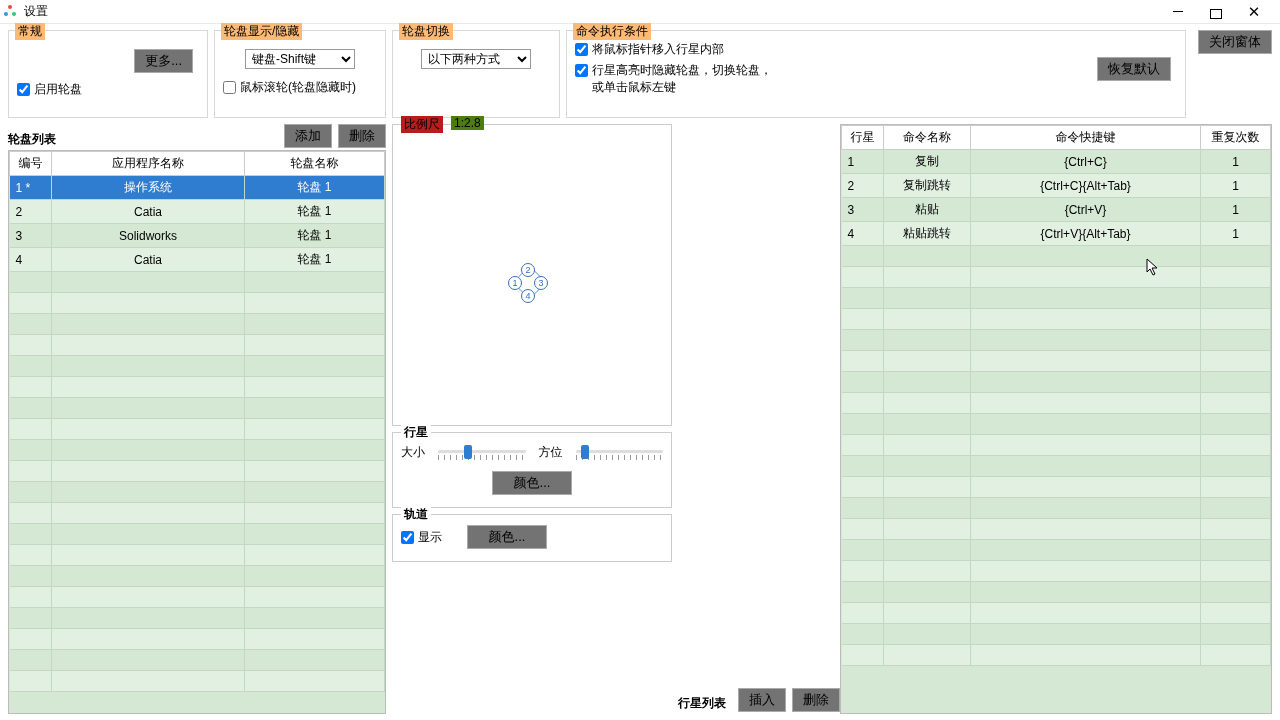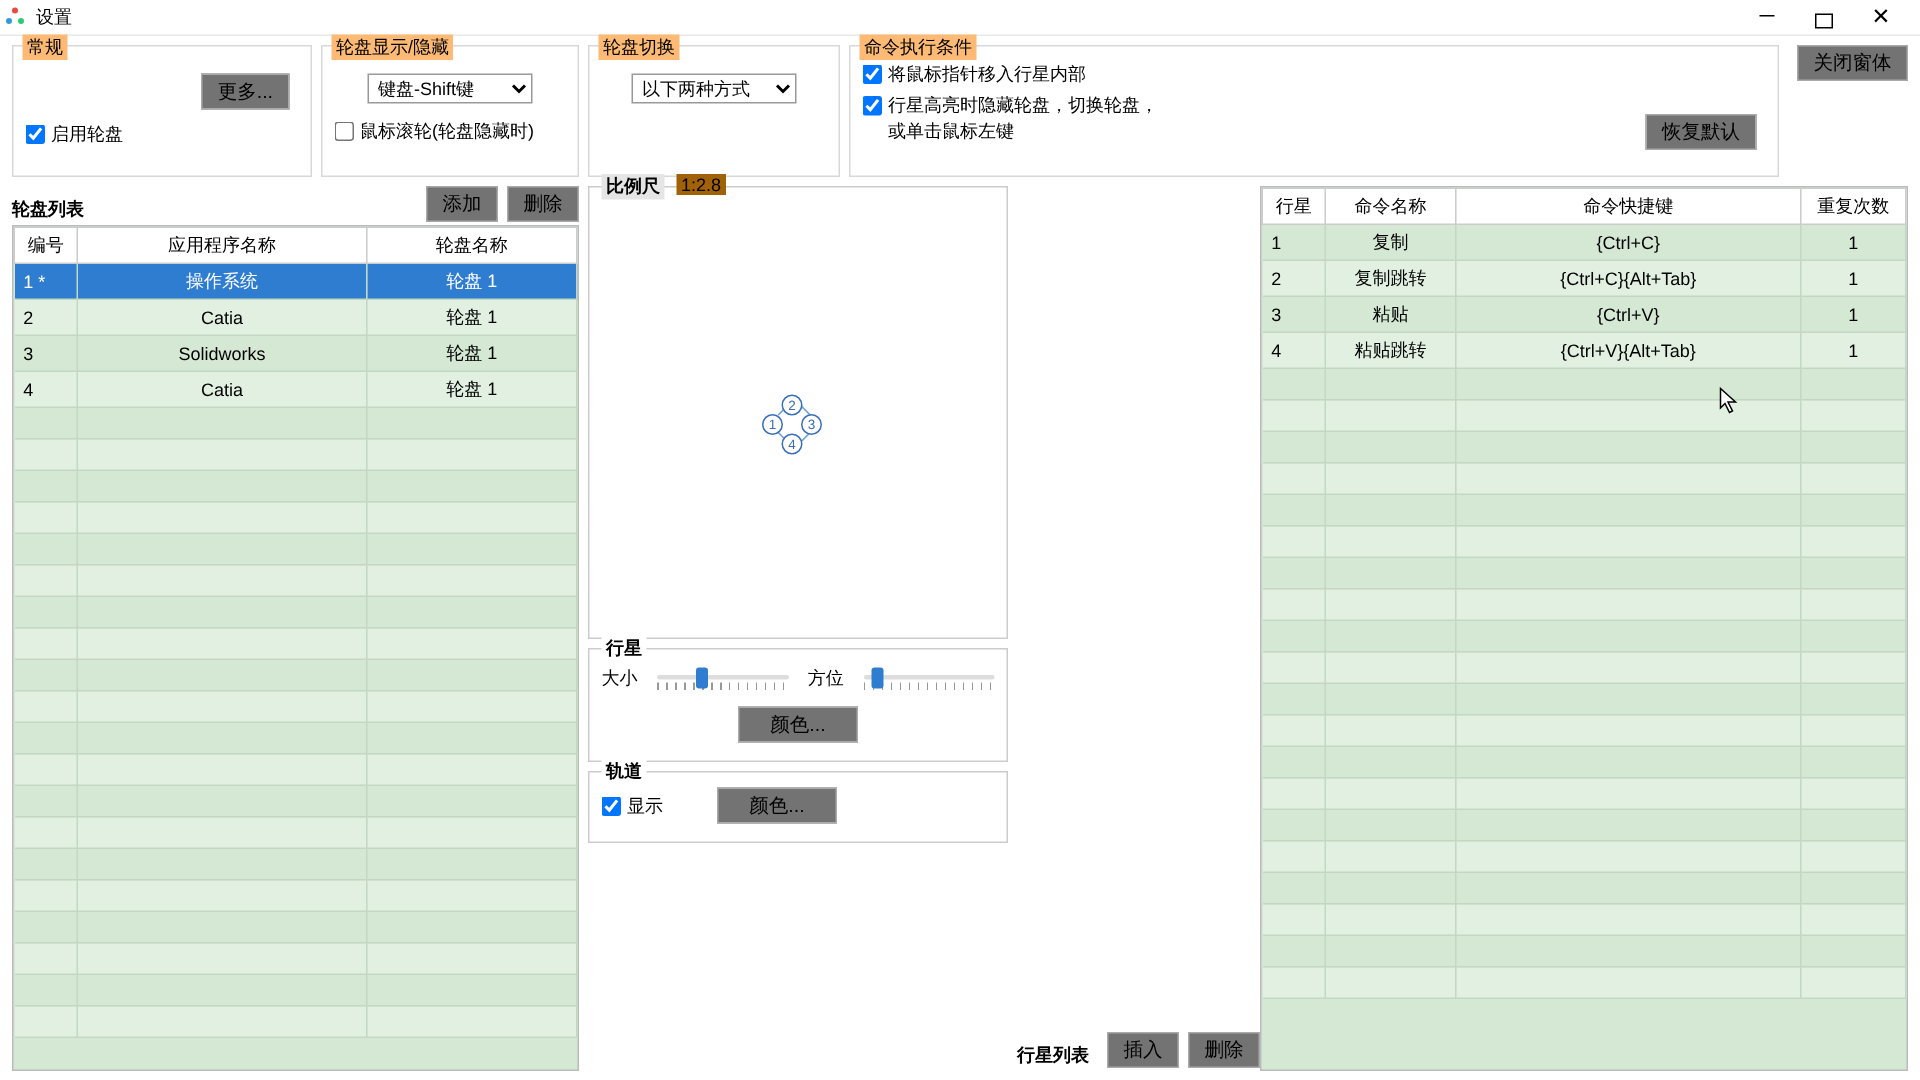--- a/index.html
+++ b/index.html
@@ -41,22 +41,22 @@
 .panel-hdr .sp{flex:1}
 .table-wrap{flex:1;border:1px solid #bbb;background:#d4e8d4;overflow:hidden}
 table{width:100%;border-collapse:collapse;table-layout:fixed}
 thead th{background:#fff;border:1px solid #ccc;padding:3px 4px;font-weight:normal;text-align:center}
 tbody td{border-right:1px solid #c2d8c2;border-bottom:1px solid #c2d8c2;padding:3px 4px;text-align:center;height:21px}
 tbody tr:nth-child(odd){background:#d4e8d4}
 tbody tr:nth-child(even){background:#e2f0e2}
 tbody tr.sel td{background:#2f7dd1;color:#fff}
 .col-narrow{width:42px;text-align:left !important;padding-left:6px !important}
 .preview{border:1px solid #ccc;height:302px;position:relative;background:#fff}
-.preview-title{position:absolute;top:-9px;left:8px;background:#e5e5e5;padding:0 3px;font-weight:bold}
-.preview-val{position:absolute;top:-9px;left:58px;background:#a16207;padding:0 3px}
+.preview-title{position:absolute;top:-9px;left:8px;background:#b91c1c;padding:0 3px;font-weight:normal}
+.preview-val{position:absolute;top:-9px;left:58px;background:#4d7c0f;padding:0 3px}
 .diamond{position:absolute;left:115px;top:138px;width:40px;height:40px}
 .node{position:absolute;width:14px;height:14px;border:1px solid #3a6fb7;border-radius:50%;background:#fff;display:flex;align-items:center;justify-content:center;font-size:9px;color:#3a6fb7}
 .n1{left:0;top:13px}.n2{left:13px;top:0}.n3{left:26px;top:13px}.n4{left:13px;top:26px}
 .edge{position:absolute;background:#6fa4df}
 .e12{left:9px;top:9px;width:12px;height:1px;transform:rotate(-45deg)}
 .e23{left:22px;top:9px;width:12px;height:1px;transform:rotate(45deg)}
 .e34{left:22px;top:29px;width:12px;height:1px;transform:rotate(-45deg)}
 .e41{left:9px;top:29px;width:12px;height:1px;transform:rotate(45deg)}
 .sub{border:1px solid #ccc;padding:10px 8px 12px;position:relative;background:#fff}
 .sub-title{position:absolute;top:-9px;left:8px;background:#fff;padding:0 3px;font-weight:bold}
@@ -124,21 +124,21 @@
           <div style="flex:1">
             <div class="cond-row">
               <input type="checkbox" checked="" style="">
               <span>将鼠标指针移入行星内部</span>
             </div>
             <div class="cond-row">
               <input type="checkbox" checked="" style="">
               <span style="max-width:190px">行星高亮时隐藏轮盘，切换轮盘，或单击鼠标左键</span>
             </div>
           </div>
-          <div style="display:flex;align-items:flex-end;padding:0 6px">
+          <div style="display:flex;align-items:center;padding:0 6px">
             <button class="btn">恢复默认</button>
           </div>
         </div>
       </div>
 
       <div class="close-panel" style="width:80px">
         <button class="btn">关闭窗体</button>
       </div>
     </div>
 
@@ -323,21 +323,21 @@
               <div class="thumb" id="az-thumb" style="left: 6%;"></div>
             </div>
           </div>
           <div class="center-row">
             <button class="btn" style="width:80px">颜色...</button>
           </div>
         </div>
 
         <div class="sub">
           <span class="sub-title">轨道</span>
-          <div style="display:flex;align-items:center;gap:36px">
+          <div style="display:flex;align-items:center;gap:25px">
             <label class="chk">
               <input type="checkbox" checked="" style="">
               <span>显示</span>
             </label>
             <button class="btn" style="width:80px">颜色...</button>
           </div>
         </div>
       </div>
 
       <div class="panel-right">

